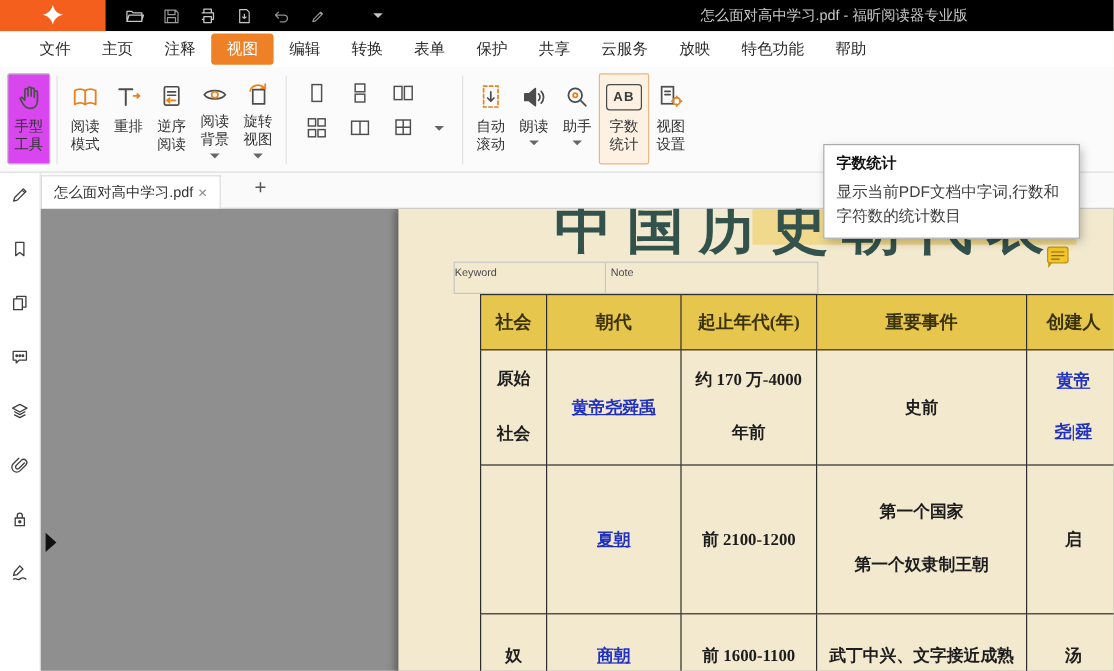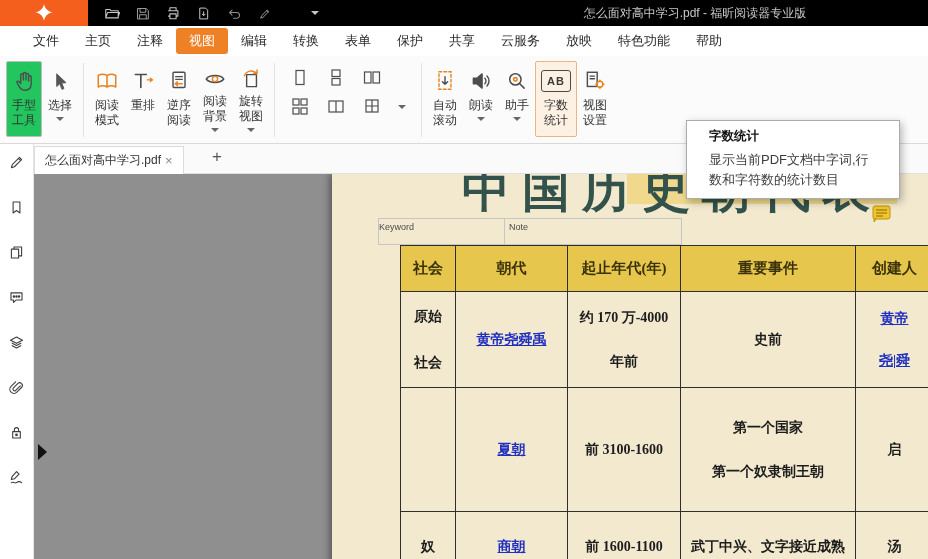--- a/index.html
+++ b/index.html
@@ -17,31 +17,31 @@
   
   .menubar{position:absolute;top:26px;left:0;right:0;height:30px;background:#fff;display:flex;align-items:center;padding-left:20px;font-size:13px;color:#2b2b2b;}
   .mtab{padding:4px 13px;border-radius:3px;white-space:nowrap;}
   .mtab.active{background:#ee8126;color:#fff;}
 
   
   .ribbon{position:absolute;top:56px;left:0;right:0;height:88px;background:#fbfbfb;border-bottom:1px solid #d9d9d9;display:flex;align-items:flex-start;padding:5px 4px 0 6px;box-sizing:border-box;}
   .rtool{display:flex;flex-direction:column;align-items:center;justify-content:flex-start;padding:4px 5px;border:1px solid transparent;border-radius:2px;font-size:12px;color:#333;height:76px;box-sizing:border-box;}
   .rtool .icon{height:30px;display:flex;align-items:center;justify-content:center;}
   .rtool .lbl{white-space:pre-line;text-align:center;line-height:15px;margin-top:2px;}
-  .rtool.selected{background:#22c55e;border-color:#bcbcbc;align-items:flex-end;}
+  .rtool.selected{background:#d946ef;border-color:#bcbcbc;align-items:flex-end;}
   .rtool.hovered{background:#fdf1e3;border-color:#e9b77f;}
   .caret-down{width:0;height:0;border-left:4px solid transparent;border-right:4px solid transparent;border-top:4px solid #666;margin-top:4px;}
   .vsep{width:1px;height:74px;background:#e2e2e2;margin:2px 5px;flex:0 0 auto;}
   .layoutgrid{display:flex;flex-direction:column;gap:10px;padding:7px 10px 0;}
   .lrow{display:flex;gap:16px;align-items:center;}
   .licon{display:flex;align-items:center;}
   .ab{display:inline-flex;align-items:center;justify-content:center;width:28px;height:20px;border:1.5px solid #4a4a4a;border-radius:3px;font-size:11px;font-weight:700;color:#3c3c3c;letter-spacing:1px;}
 
   
-  .tooltip{position:absolute;left:686px;top:120px;width:214px;background:#fff;border:1px solid #ababab;box-shadow:2px 3px 8px rgba(0,0,0,.28);padding:7px 22px 9px;box-sizing:border-box;z-index:60;}
+  .tooltip{position:absolute;left:686px;top:120px;width:214px;background:#fff;border:1px solid #ababab;box-shadow:2px 3px 8px rgba(0,0,0,.28);padding:7px 10px 9px;box-sizing:border-box;z-index:60;}
   .tt-title{font-size:12.5px;font-weight:700;color:#111;margin-bottom:5px;}
   .tt-body{font-size:13px;color:#3d3d3d;line-height:1.5;}
 
   
   .tabbar{position:absolute;top:144px;left:34px;right:0;height:30px;background:#fafafa;border-bottom:1px solid #e0e0e0;box-sizing:border-box;}
   .doctab{position:absolute;left:0;top:2px;height:28px;display:flex;align-items:center;gap:4px;padding:0 10px;background:#fff;border:1px solid #dcdcdc;border-bottom:none;font-size:12px;color:#333;box-sizing:border-box;}
   .tabclose{color:#888;font-size:13px;line-height:1;}
   .newtab{position:absolute;left:178px;top:4px;font-size:17px;color:#555;line-height:1;}
 
   
@@ -137,29 +137,20 @@
   <div class="rtool selected">
     <span class="icon">
         <svg width="24" height="24" viewBox="0 0 22 22" fill="none" stroke="#4d4d4d" stroke-width="1.3" stroke-linecap="round" stroke-linejoin="round">
           <path d="M8 12 V5.6 a1.2 1.2 0 0 1 2.4 0 V10 M10.4 9.6 V4.4 a1.2 1.2 0 0 1 2.4 0 V10 M12.8 10 V5.2 a1.2 1.2 0 0 1 2.4 0 V11 M15.2 11 V7.4 a1.2 1.2 0 0 1 2.4 0 V13.6 c0 3.8 -2.4 5.9 -5.6 5.9 c-2.7 0 -4.1 -1.2 -5.4 -3.4 L4.6 12.6 c-.6 -1 .9 -2 1.7 -1.1 L8 13.2"></path>
         </svg>
       </span>
     <span class="lbl">手型
 工具</span>
   </div>
 
-  <div class="rtool">
-    <span class="icon">
-        <svg width="22" height="22" viewBox="0 0 20 20">
-          <path d="M7 3.5 L15.5 11.5 L11.6 11.9 L13.6 16.8 L11.8 17.6 L9.8 12.6 L7 15 Z" fill="#555" stroke="#555" stroke-width="0.8" stroke-linejoin="round"></path>
-        </svg>
-      </span>
-    <span class="lbl">选择</span>
-    <span class="caret-down"></span>
-  </div>
 
   <div class="vsep"></div>
 
   <div class="rtool">
     <span class="icon">
         <svg width="24" height="24" viewBox="0 0 22 22" fill="none" stroke="#e8821f" stroke-width="1.4" stroke-linejoin="round">
           <path d="M3 6 C5.6 4.6 8.6 4.6 11 6 C13.4 4.6 16.4 4.6 19 6 V16.5 C16.4 15.1 13.4 15.1 11 16.5 C8.6 15.1 5.6 15.1 3 16.5 Z M11 6 V16.5"></path>
         </svg>
       </span>
     <span class="lbl">阅读
@@ -430,21 +421,21 @@
           <td><a class="link">黄帝尧舜禹</a></td>
           <td class="date ml lh44">约 170 万-4000
 年前</td>
           <td>史前</td>
           <td><a class="link ml lh42">黄帝
 尧|舜</a></td>
         </tr>
         <tr class="r1">
           <td class="society"></td>
           <td><a class="link">夏朝</a></td>
-          <td class="date">前 3100-1600</td>
+          <td class="date">前 2100-1200</td>
           <td class="ml lh44">第一个国家
 第一个奴隶制王朝</td>
           <td>启</td>
         </tr>
         <tr class="r2">
           <td class="society">奴</td>
           <td><a class="link">商朝</a></td>
           <td class="date">前 1600-1100</td>
           <td>武丁中兴、文字接近成熟</td>
           <td>汤</td>

